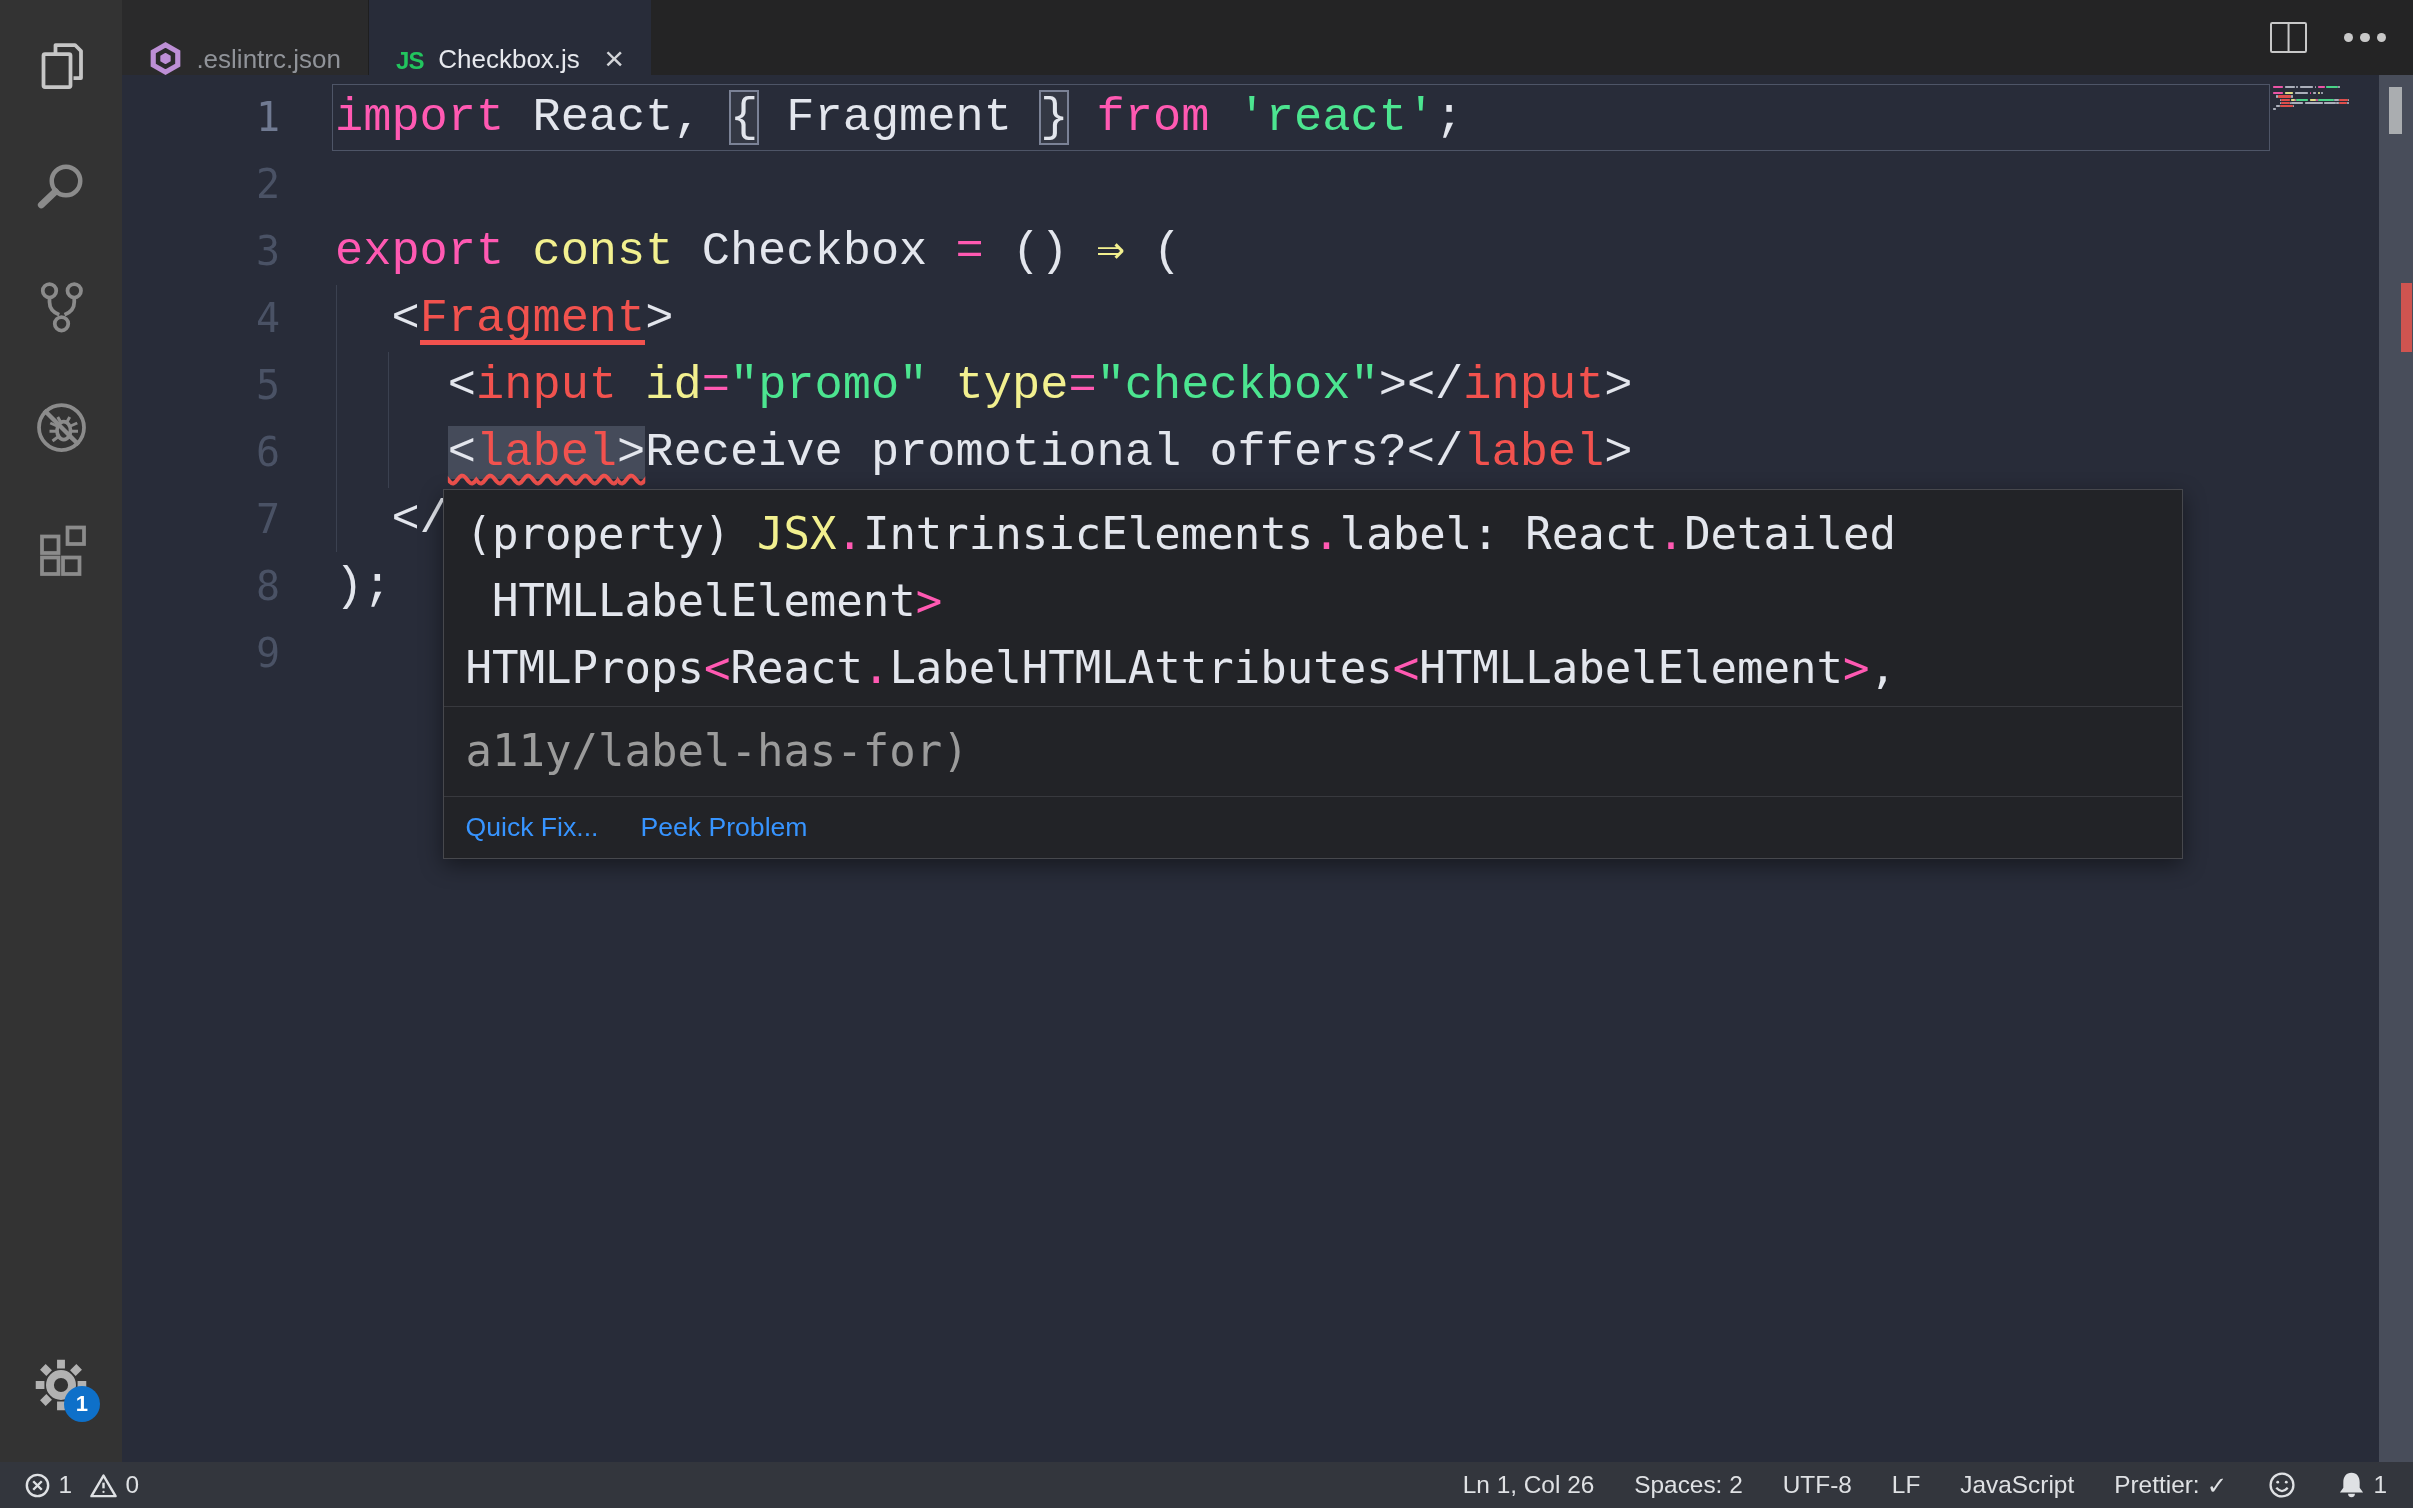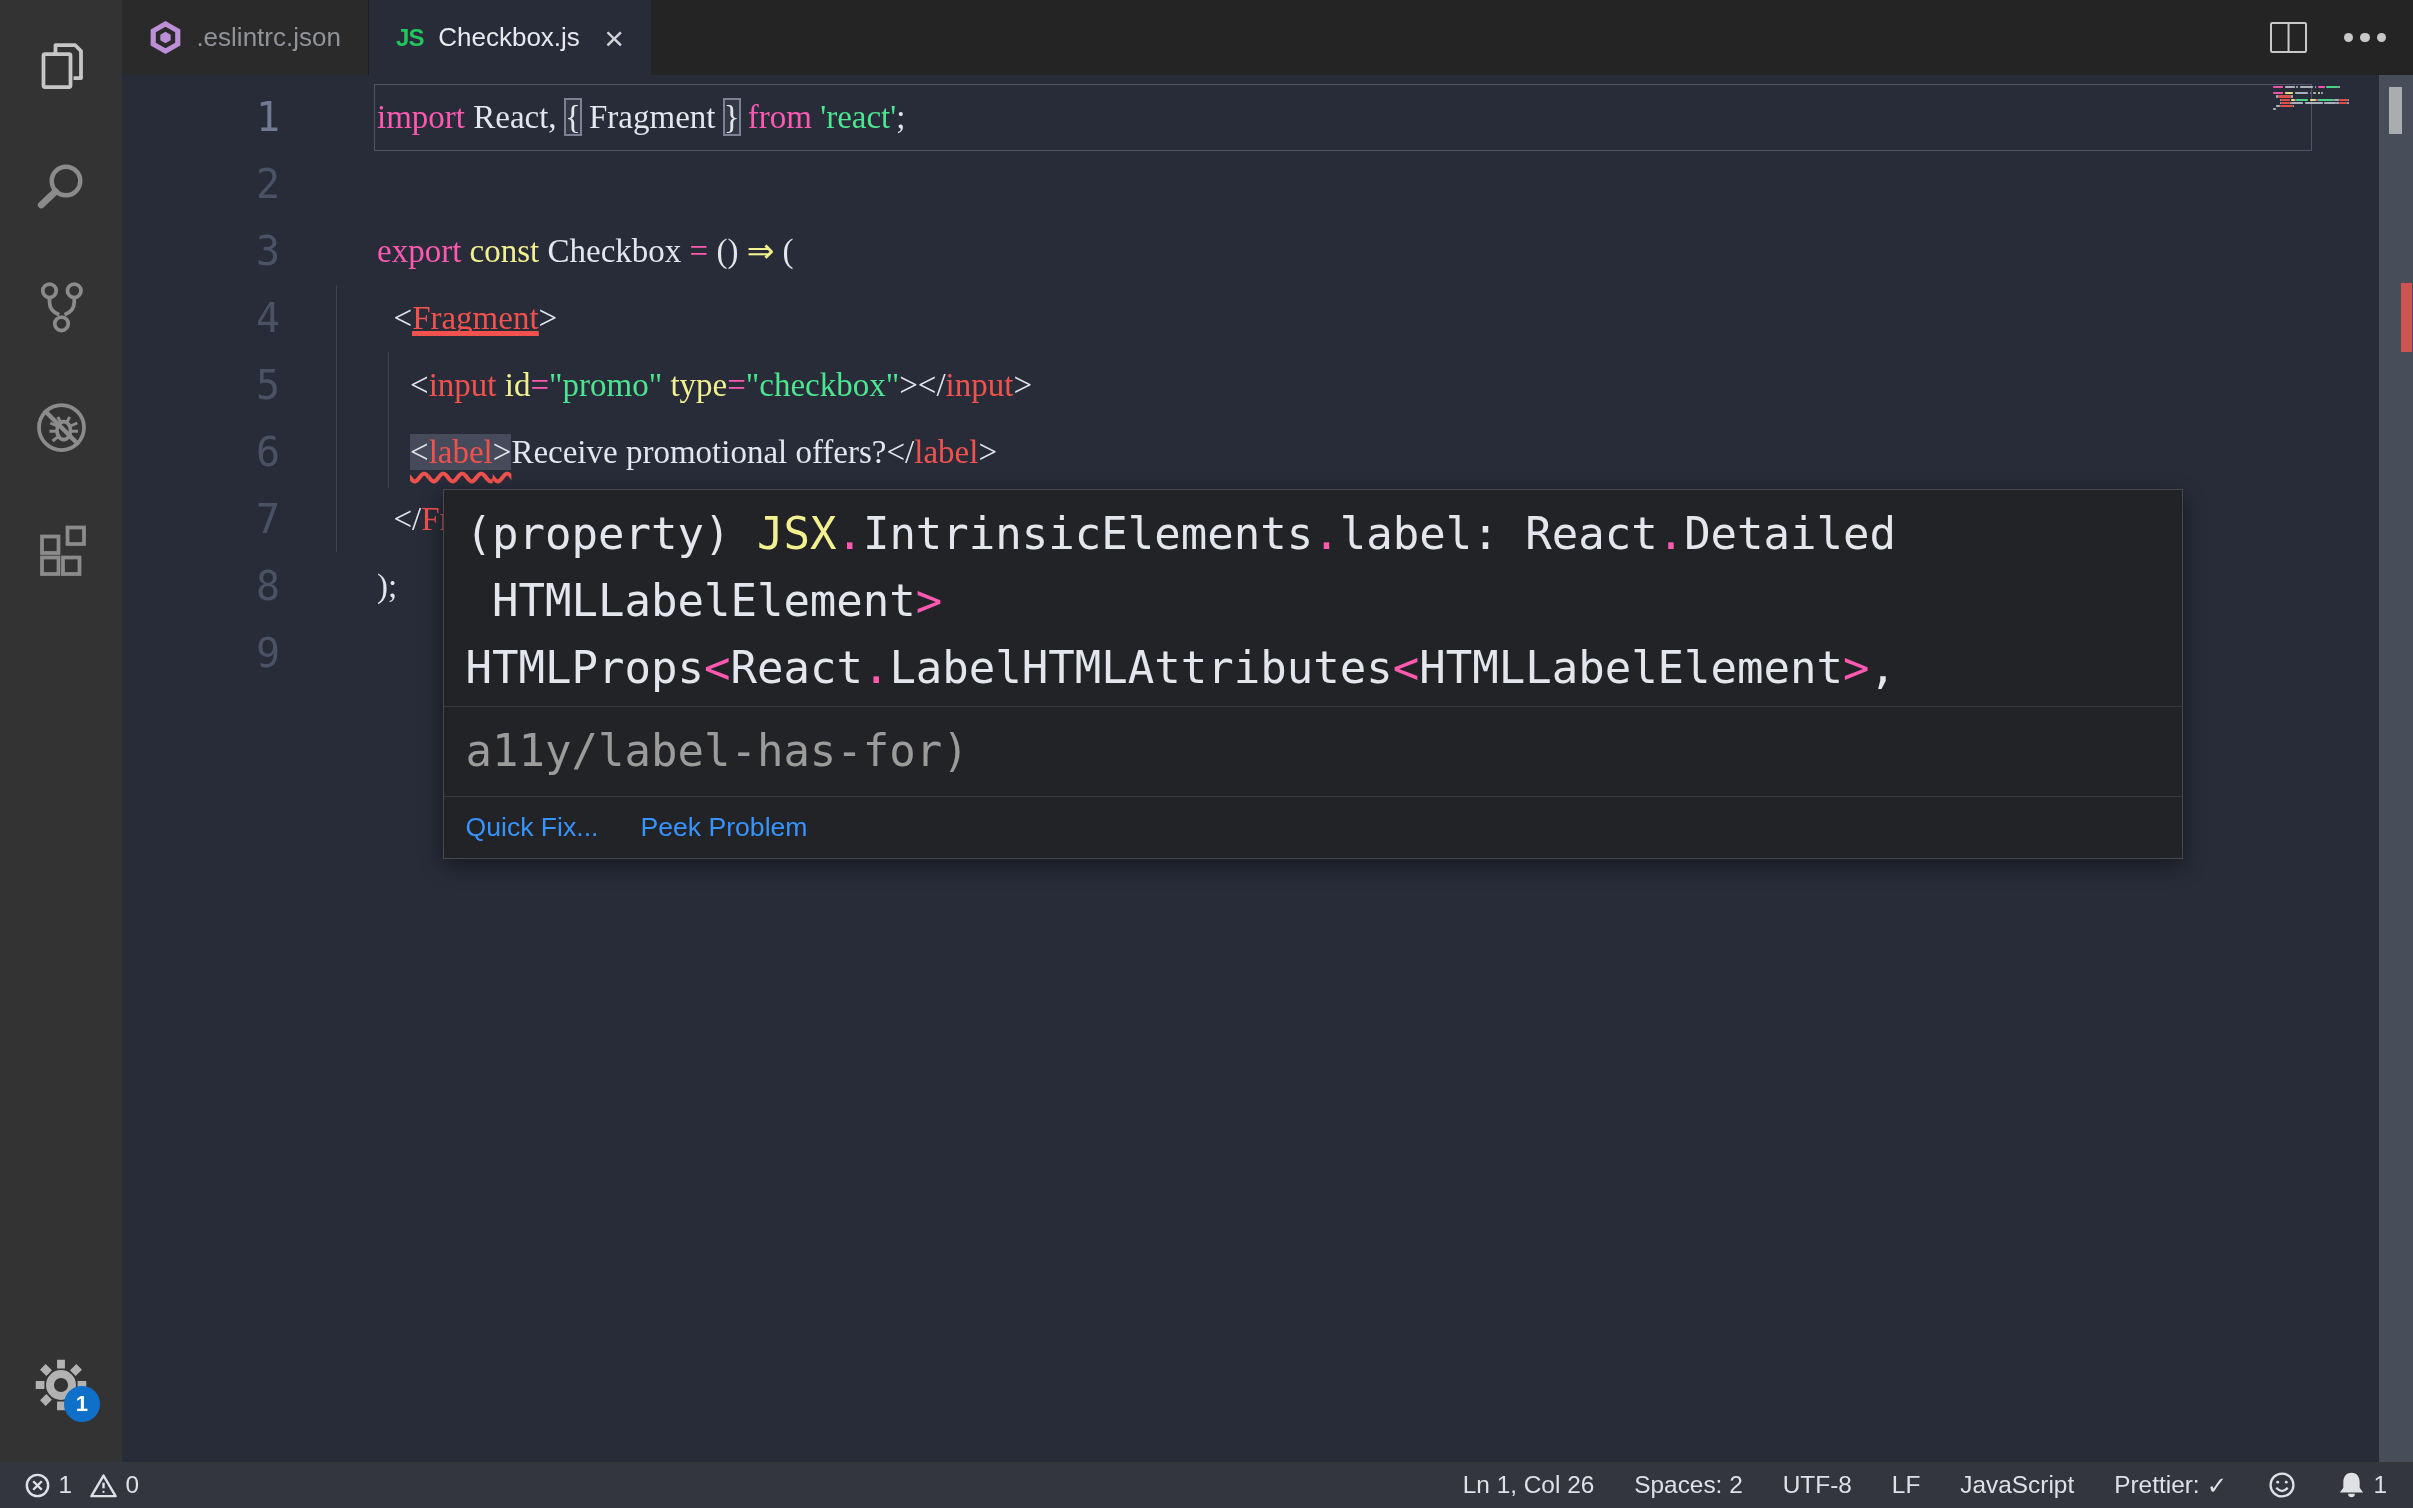--- a/index.html
+++ b/index.html
@@ -13,21 +13,21 @@
   .act-icon.first{color:#c6c6c6;}
   .act-bottom{position:absolute;bottom:43px;left:0;width:122px;display:flex;justify-content:center;}
   .gear-wrap{position:relative;width:69px;height:69px;display:flex;align-items:center;justify-content:center;color:#b2b2b2;}
   .badge{position:absolute;right:-4.3px;bottom:-2.9px;width:36px;height:36px;border-radius:50%;
          background:var(--badge_blue);color:#fff;font-size:22px;font-weight:bold;
          display:flex;align-items:center;justify-content:center;}
 
   
   .main{position:absolute;left:122px;top:0;right:0;bottom:46px;}
   .tabbar{position:relative;height:75px;background:#242425;display:flex;}
-  .tab{display:flex;align-items:center;gap:14.4px;padding:0 27px;font-size:26px;cursor:default;}
+  .tab{display:flex;align-items:flex-end;gap:14.4px;padding:0 27px;font-size:26px;cursor:default;}
   .tab.inactive{background:#2a2a2b;border-right:1.4px solid #1e1e1f;color:#909399;}
   .tab.active{background:#282c39;color:#e7e9ee;}
   .hex{clip-path:polygon(50% 0,95% 26%,95% 74%,50% 100%,5% 74%,5% 26%);
        display:flex;align-items:center;justify-content:center;}
   .hex-outer{width:33px;height:33px;background:#bd8fd6;}
   .hex-mid{width:21.5px;height:21.5px;background:#2a2a2b;}
   .hex-in{width:11.5px;height:11.5px;background:#bd8fd6;}
   .jsicon{color:#22c55e;font-weight:bold;font-size:24px;letter-spacing:-0.7px;}
   .tab-close{font-size:34px;line-height:1;color:#d2d4d8;margin-left:10px;}
   .tb-action{position:absolute;top:0;height:75px;display:flex;align-items:center;color:#c8c8c8;}
@@ -36,22 +36,22 @@
   .split-box::after{content:'';position:absolute;left:50%;top:0;bottom:0;width:2.9px;background:#c8c8c8;transform:translateX(-50%);}
   .more{right:27px;display:flex;gap:7.2px;}
   .dot{width:9.3px;height:9.3px;border-radius:50%;background:#c8c8c8;}
 
   
   .editor{position:absolute;left:0;right:0;top:75px;bottom:0;background:#282c39;overflow:hidden;}
   .gutter{position:absolute;left:0;top:9.3px;width:158px;}
   .ln{height:67px;line-height:67px;text-align:right;font-family:"DejaVu Sans Mono",monospace;
       font-size:40px;color:#4a5265;}
   .ln.act{color:#707a92;}
-  .code{position:absolute;left:213px;top:9.3px;right:0;font-family:Liberation Serif, serif;
-        font-size:33px;line-height:67px;margin-left:42px;}
+  .code{position:absolute;left:213px;top:9.3px;right:0;font-family:Liberation Mono, monospace;
+        font-size:47px;line-height:67px;}
   .line{position:relative;height:67px;white-space:pre;color:var(--white);}
   .line.current::before{content:'';position:absolute;left:-2.9px;top:0;width:1938px;height:100%;
         border:1.4px solid #4e5567;box-sizing:border-box;pointer-events:none;}
   .c-p{color:var(--pink);} .c-y{color:var(--yellow);} .c-r{color:var(--red);}
   .c-g{color:var(--green);} .c-w{color:var(--white);} .c-gy{color:var(--gray);}
   .bracket{outline:2.2px solid #7b8296;outline-offset:-1.4px;background:rgba(255,255,255,.06);}
   .wordhl{background:#454b5a;}
   .squiggle{text-decoration-line:underline;text-decoration-style:wavy;
             text-decoration-color:var(--red);text-decoration-thickness:3.6px;text-underline-offset:9.3px;}
   .errline{background:linear-gradient(var(--red),var(--red)) bottom/100% 5.7px no-repeat;}

